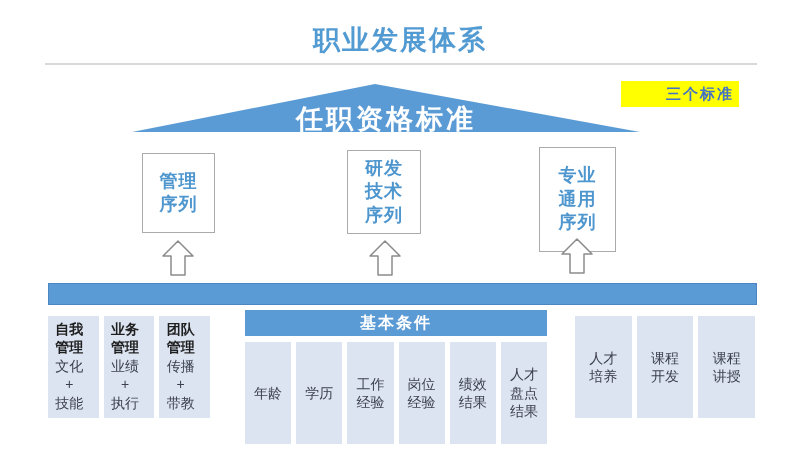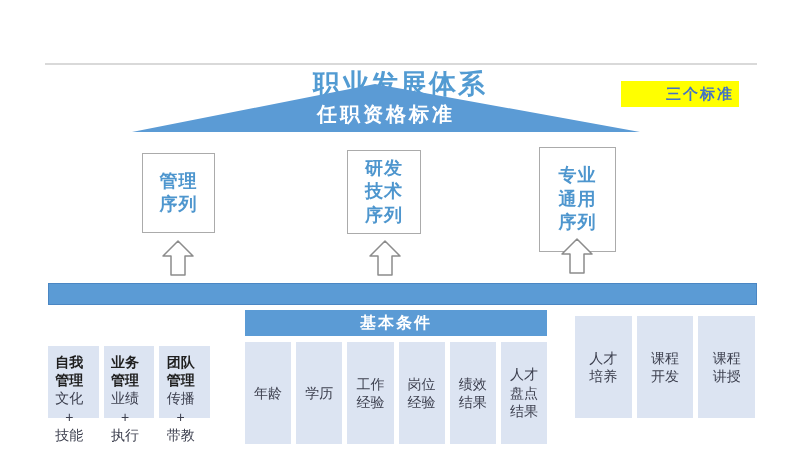--- a/index.html
+++ b/index.html
@@ -8,39 +8,39 @@
   .canvas {
     position: relative;
     width: 800px; height: 450px;
     background: #ffffff;
     overflow: hidden;
   }
   .page-title {
     position: absolute; top: 22px; left: 0; width: 800px;
     text-align: center;
     font-size: 27px; font-weight: bold;
-    color: #529bd2; letter-spacing: 2px; margin-top: 44px;
+    color: #529bd2; letter-spacing: 2px;
   }
   .title-rule {
     position: absolute; top: 63px; left: 45px; width: 712px; height: 2px;
     background: #d9d9d9;
   }
   .badge {
     position: absolute; left: 621px; top: 81px; width: 118px; height: 26px;
     background: #ffff00;
     color: #4472c4; font-size: 15px; font-weight: bold;
     display: flex; align-items: center; justify-content: center;
     letter-spacing: 2px;
     padding-left: 40px;
   }
   .roof-svg { position: absolute; left: 130px; top: 82px; width: 512px; height: 52px; }
   .roof-label {
     position: absolute; left: 130px; top: 101px; width: 512px;
     text-align: center; color: #ffffff;
-    font-size: 20px; font-weight: bold; letter-spacing: 3px;
+    font-size: 27px; font-weight: bold; letter-spacing: 3px;
   }
   .seq-box {
     position: absolute;
     background: #ffffff; border: 1px solid #ababab;
     color: #4e96ce; font-size: 18px; font-weight: bold;
     line-height: 1.3; letter-spacing: 1px;
     display: flex; align-items: center; justify-content: center;
     text-align: center; white-space: pre-line;
   }
   .seq-1 { left: 142px; top: 153px; width: 73px; height: 80px; }
@@ -63,21 +63,21 @@
     color: #ffffff; font-size: 16px; font-weight: bold;
     display: flex; align-items: center; justify-content: center;
     letter-spacing: 2px;
   }
   .columns { display: flex; gap: 5px; margin-top: 6px; height: 102px; }
   .col {
     flex: 1; background: #dce4f2;
     display: flex; flex-direction: column; align-items: center;
     text-align: center; white-space: pre-line;
   }
-  .col.titled { justify-content: flex-start; padding: 7px 8px 6px 0; margin-top: 30px; }
+  .col.titled { justify-content: flex-end; padding: 7px 8px 6px 0; }
   .col.centered { justify-content: center; }
   .col-title {
     font-size: 14px; font-weight: bold; color: #1f1f1f; line-height: 1.3;
   }
   .col-content {
     font-size: 14px; color: #3c3f4e; line-height: 1.32;
   }
 </style>
 </head>
 <body>

